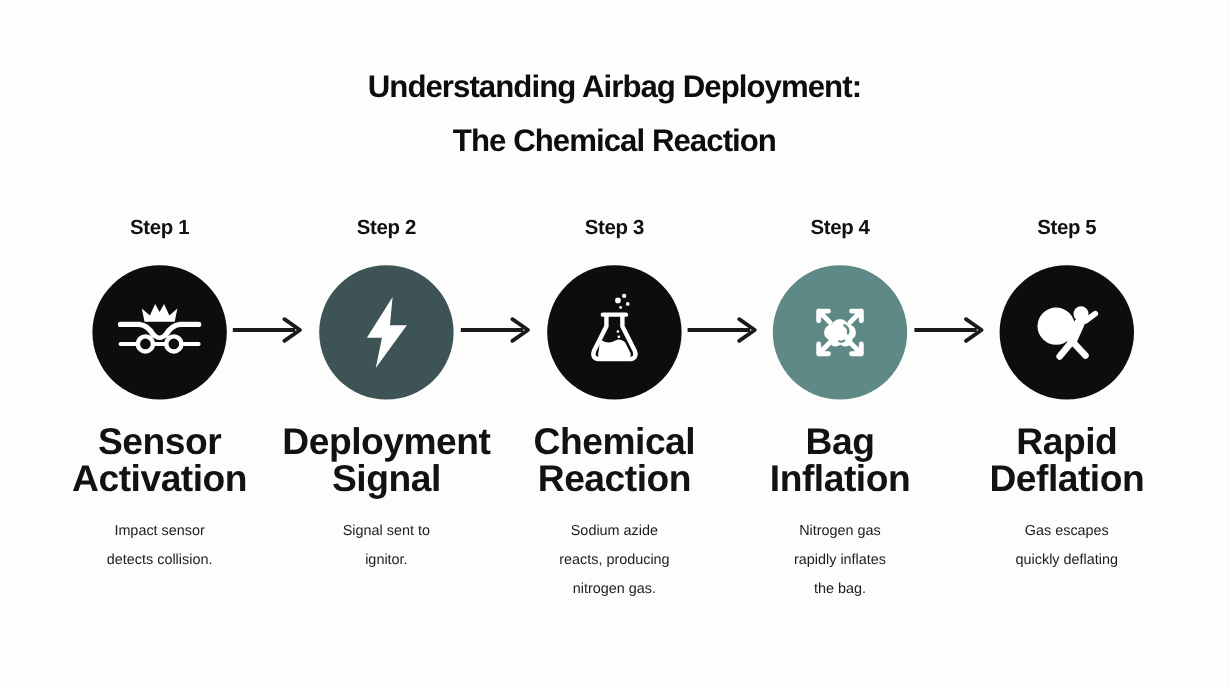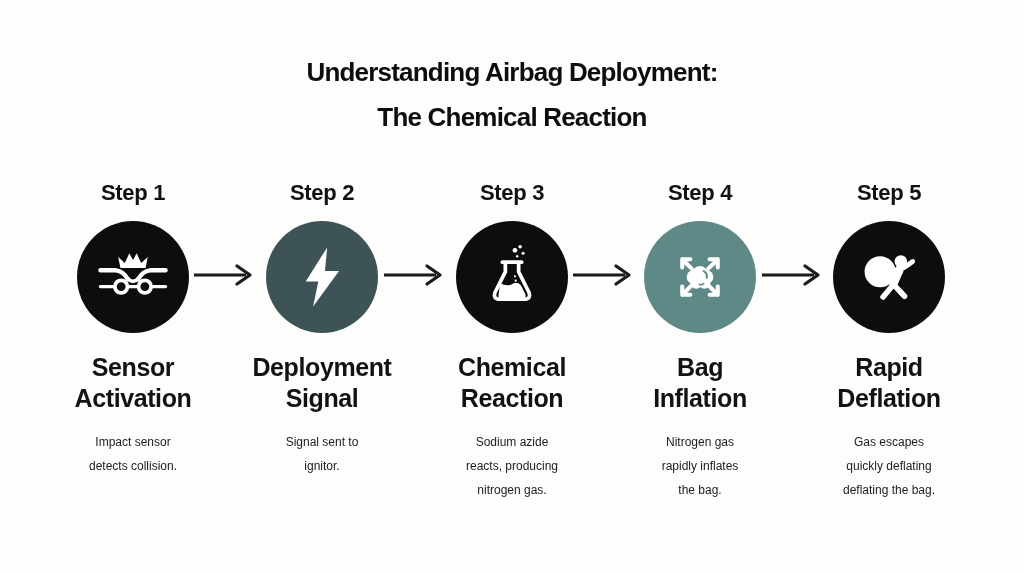--- a/index.html
+++ b/index.html
@@ -31,21 +31,21 @@
     width: 190px;
     text-align: center;
   }
   .col-1 { left: 38px; }
   .col-2 { left: 227px; }
   .col-3 { left: 417px; }
   .col-4 { left: 605px; }
   .col-5 { left: 794px; }
   .step-label {
     font-weight: bold;
-    font-size: 22px;
+    font-size: 17px;
     color: #111111;
     letter-spacing: -0.3px;
     height: 30px;
   }
   .step-circle {
     position: absolute;
     top: 41px;
     left: 39px;
     width: 112px;
     height: 112px;
@@ -54,21 +54,21 @@
     align-items: center;
     justify-content: center;
   }
   .step-circle svg { width: 74px; height: 74px; display: block; }
   .step-title {
     position: absolute;
     top: 172px;
     left: -10px;
     width: 210px;
     font-weight: bold;
-    font-size: 25px;
+    font-size: 31px;
     line-height: 31px;
     letter-spacing: -0.4px;
     color: #121212;
     text-align: center;
   }
   .step-desc {
     position: absolute;
     top: 250px;
     left: -15px;
     width: 220px;
@@ -214,21 +214,20 @@
         <path d="M42 77 L56 60 L71 76" stroke="#ffffff" stroke-width="7.5" stroke-linecap="round" stroke-linejoin="round" fill="none"></path>
       </svg>
     </div>
     <div class="step-title">
       <div>Rapid</div>
       <div>Deflation</div>
     </div>
     <div class="step-desc">
       <div>Gas escapes</div>
       <div>quickly deflating</div>
-      <div>deflating the bag.</div>
     </div>
   </div>
 
   <svg class="flow-arrow arr-1" viewBox="0 0 64 28">
     <line x1="2" y1="14" x2="54" y2="14" stroke="#1a1a1a" stroke-width="3.2"></line>
     <polyline points="45,5 58,14 45,23" stroke="#1a1a1a" stroke-width="3.2" fill="none" stroke-linecap="round" stroke-linejoin="round"></polyline>
   </svg>
   <svg class="flow-arrow arr-2" viewBox="0 0 64 28">
     <line x1="2" y1="14" x2="54" y2="14" stroke="#1a1a1a" stroke-width="3.2"></line>
     <polyline points="45,5 58,14 45,23" stroke="#1a1a1a" stroke-width="3.2" fill="none" stroke-linecap="round" stroke-linejoin="round"></polyline>

